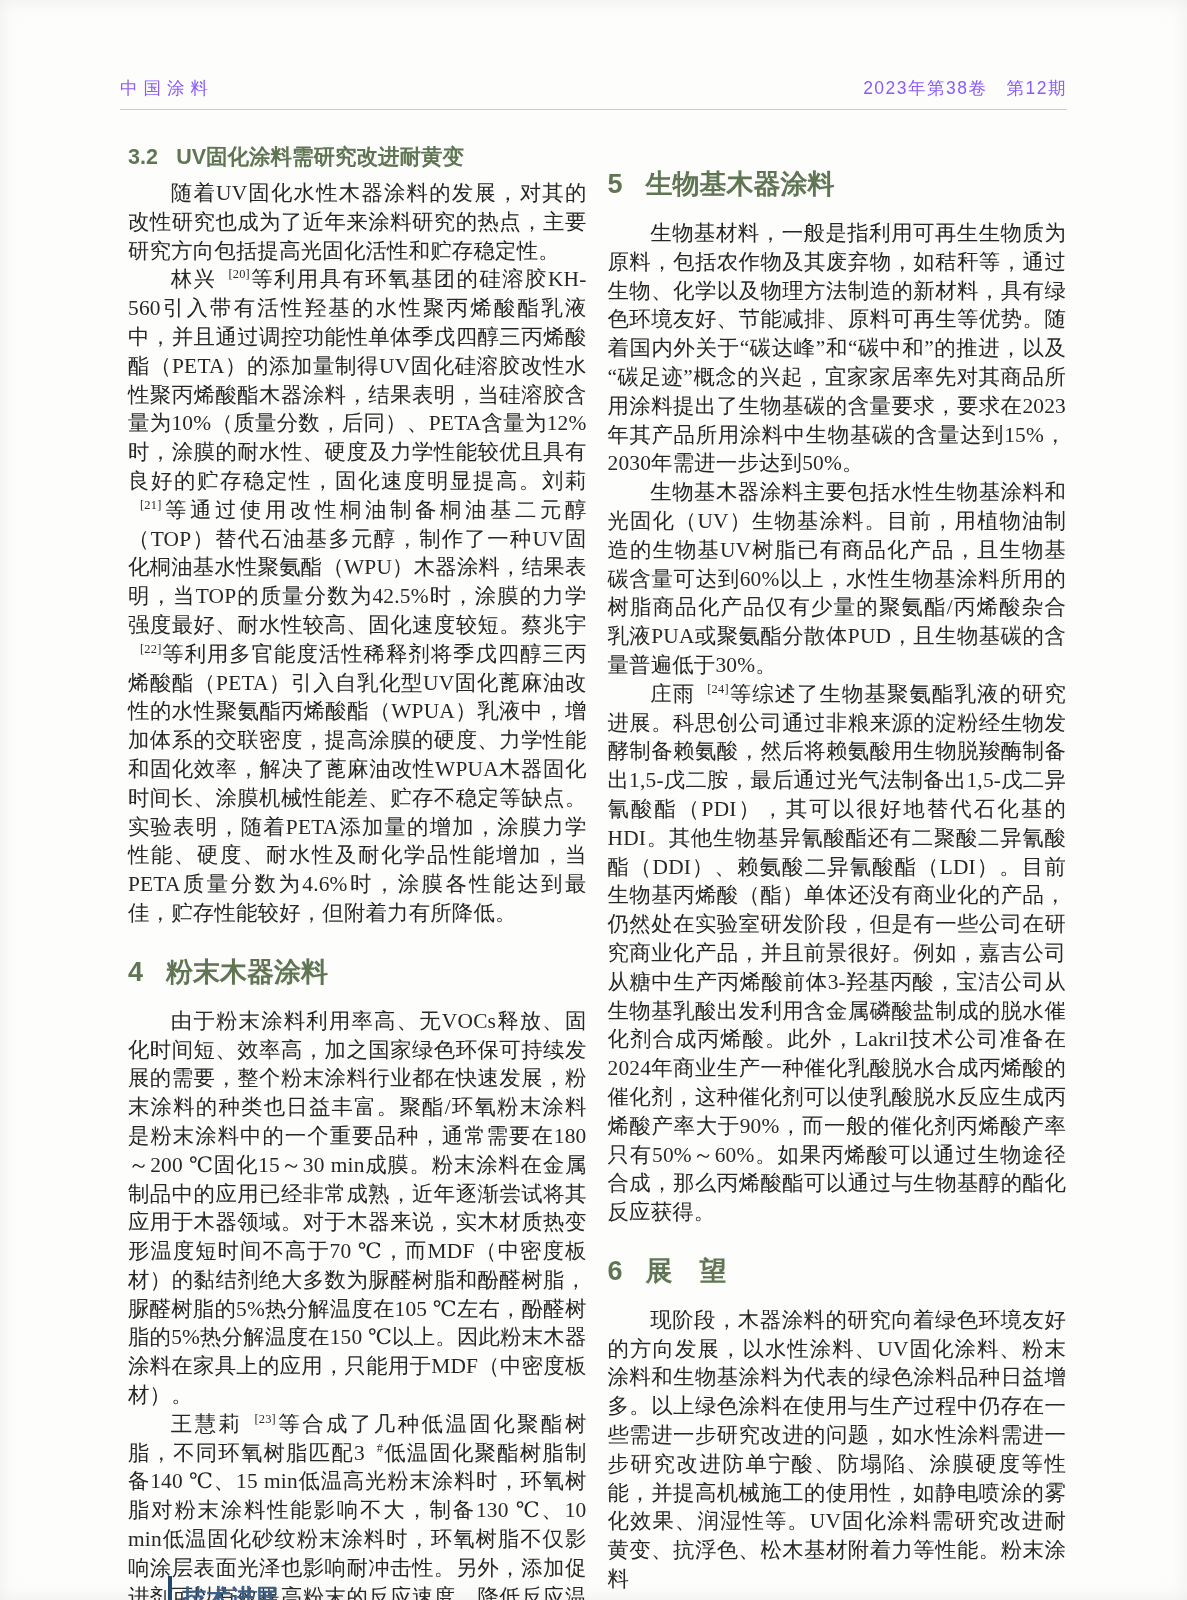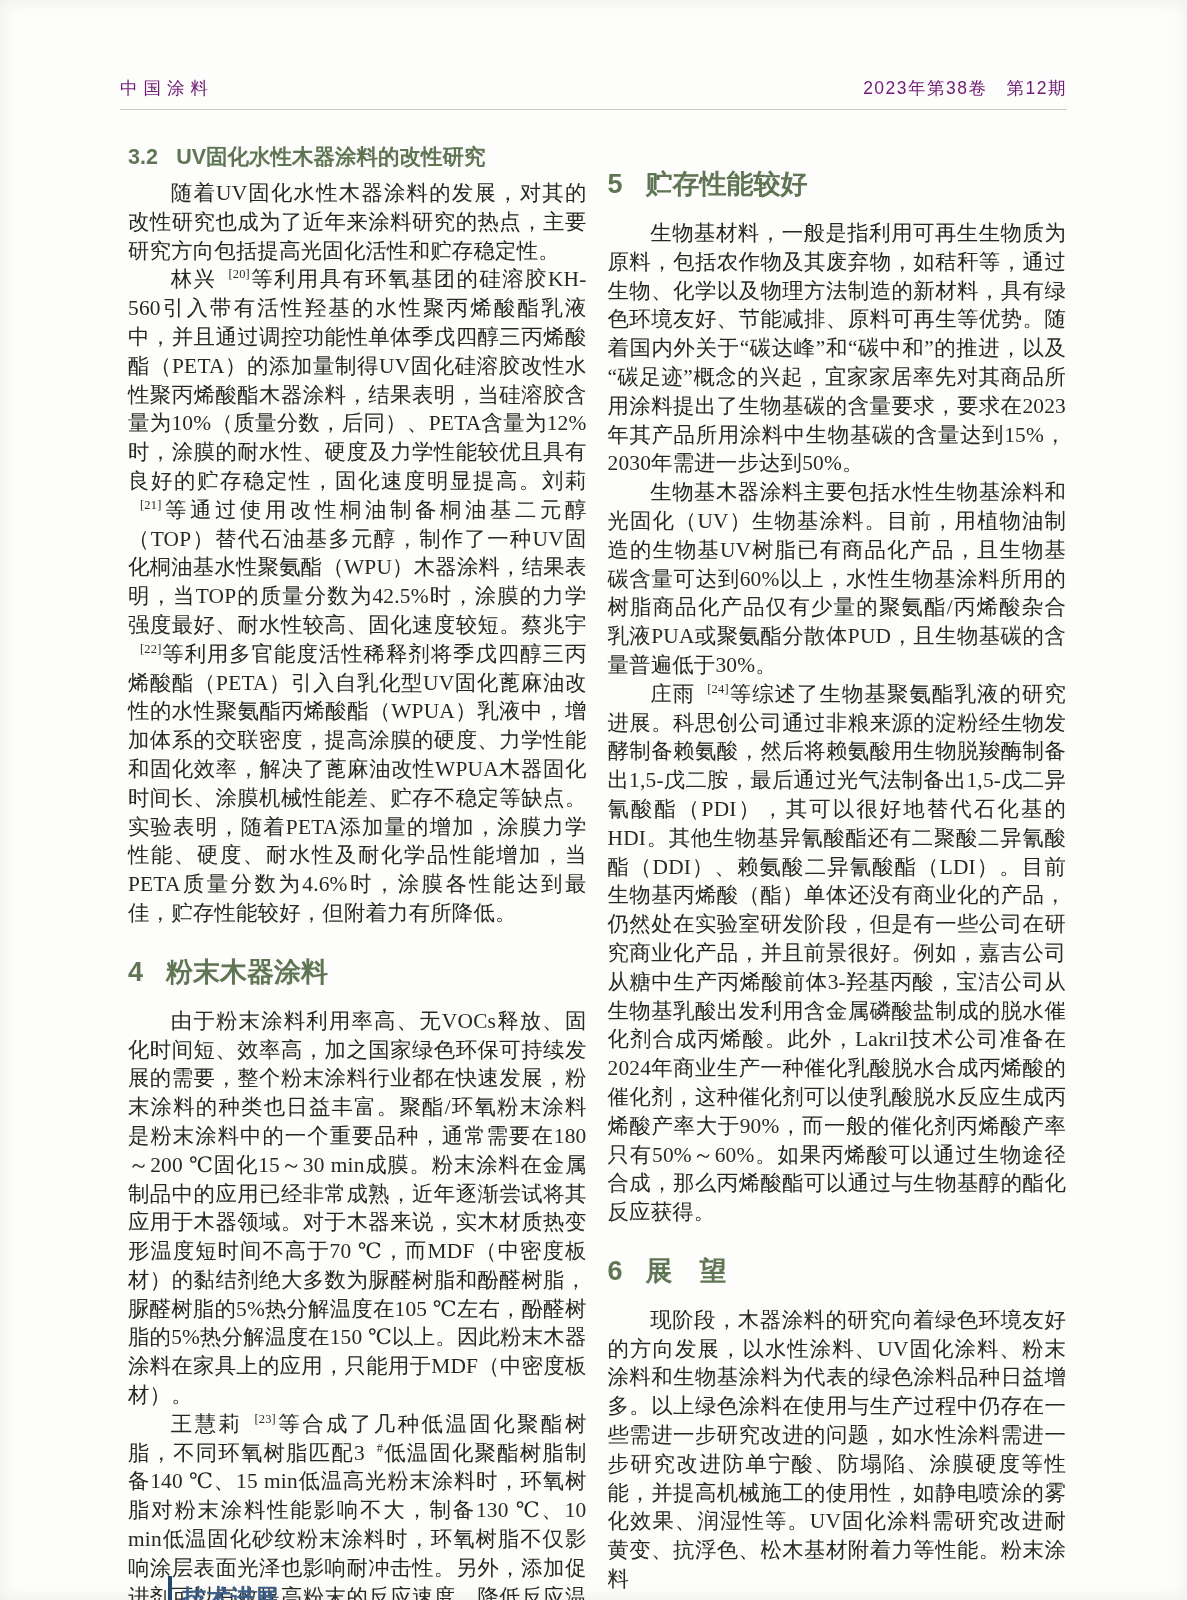--- a/index.html
+++ b/index.html
@@ -14,21 +14,21 @@
     position:absolute;inset:0;pointer-events:none;
     box-shadow:inset 0 0 18px rgba(190,195,188,.25);
   }
   
   .page-header{
     position:absolute;left:120px;right:120px;top:76px;
     display:flex;justify-content:space-between;align-items:flex-end;
     padding-bottom:9px;
     border-bottom:1.5px solid #c7cbca;
     font-family:"Liberation Sans","DejaVu Sans",sans-serif;
-    color:#701a75;font-size:17.5px;
+    color:#8b5cf6;font-size:17.5px;
   }
   .journal-name{letter-spacing:6px;}
   .issue-info{letter-spacing:1.5px;}
   
   .columns{
     position:absolute;left:128px;top:140px;width:938px;
     display:flex;gap:21px;
   }
   .col{width:458.5px;text-align:justify;}
   .col p{
@@ -70,29 +70,29 @@
 
 <div class="page-edge"></div>
 
 <div class="page-header">
   <span class="journal-name">中国涂料</span>
   <span class="issue-info">2023年第38卷　第12期</span>
 </div>
 
 <div class="columns">
   <div class="col" id="col-left">
-      <div class="heading h2"><span class="hnum">3.2</span><span class="htitle">UV固化水性木器涂料的改性研究</span></div>
+      <div class="heading h2"><span class="hnum">3.2</span><span class="htitle">UV固化涂料需研究改进耐黄变</span></div>
       <p>随着UV固化水性木器涂料的发展，对其的改性研究也成为了近年来涂料研究的热点，主要研究方向包括提高光固化活性和贮存稳定性。</p>
       <p>林兴<sup>[20]</sup>等利用具有环氧基团的硅溶胶KH-560引入带有活性羟基的水性聚丙烯酸酯乳液中，并且通过调控功能性单体季戊四醇三丙烯酸酯（PETA）的添加量制得UV固化硅溶胶改性水性聚丙烯酸酯木器涂料，结果表明，当硅溶胶含量为10%（质量分数，后同）、PETA含量为12%时，涂膜的耐水性、硬度及力学性能较优且具有良好的贮存稳定性，固化速度明显提高。刘莉<sup>[21]</sup>等通过使用改性桐油制备桐油基二元醇（TOP）替代石油基多元醇，制作了一种UV固化桐油基水性聚氨酯（WPU）木器涂料，结果表明，当TOP的质量分数为42.5%时，涂膜的力学强度最好、耐水性较高、固化速度较短。蔡兆宇<sup>[22]</sup>等利用多官能度活性稀释剂将季戊四醇三丙烯酸酯（PETA）引入自乳化型UV固化蓖麻油改性的水性聚氨酯丙烯酸酯（WPUA）乳液中，增加体系的交联密度，提高涂膜的硬度、力学性能和固化效率，解决了蓖麻油改性WPUA木器固化时间长、涂膜机械性能差、贮存不稳定等缺点。实验表明，随着PETA添加量的增加，涂膜力学性能、硬度、耐水性及耐化学品性能增加，当PETA质量分数为4.6%时，涂膜各性能达到最佳，贮存性能较好，但附着力有所降低。</p>
       <div class="heading h1"><span class="hnum">4</span><span class="htitle">粉末木器涂料</span></div>
       <p>由于粉末涂料利用率高、无VOCs释放、固化时间短、效率高，加之国家绿色环保可持续发展的需要，整个粉末涂料行业都在快速发展，粉末涂料的种类也日益丰富。聚酯/环氧粉末涂料是粉末涂料中的一个重要品种，通常需要在180～200 ℃固化15～30 min成膜。粉末涂料在金属制品中的应用已经非常成熟，近年逐渐尝试将其应用于木器领域。对于木器来说，实木材质热变形温度短时间不高于70 ℃，而MDF（中密度板材）的黏结剂绝大多数为脲醛树脂和酚醛树脂，脲醛树脂的5%热分解温度在105 ℃左右，酚醛树脂的5%热分解温度在150 ℃以上。因此粉末木器涂料在家具上的应用，只能用于MDF（中密度板材）。</p>
       <p>王慧莉<sup>[23]</sup>等合成了几种低温固化聚酯树脂，不同环氧树脂匹配3<sup>#</sup>低温固化聚酯树脂制备140 ℃、15 min低温高光粉末涂料时，环氧树脂对粉末涂料性能影响不大，制备130 ℃、10 min低温固化砂纹粉末涂料时，环氧树脂不仅影响涂层表面光泽也影响耐冲击性。另外，添加促进剂可以有效提高粉末的反应速度，降低反应温度，但在制备低温固化粉末涂料时还需选择合适的</p>
     </div>
   <div class="col" id="col-right">
-      <div class="heading h1"><span class="hnum">5</span><span class="htitle">贮存性能较好</span></div>
+      <div class="heading h1"><span class="hnum">5</span><span class="htitle">生物基木器涂料</span></div>
       <p>生物基材料，一般是指利用可再生生物质为原料，包括农作物及其废弃物，如秸秆等，通过生物、化学以及物理方法制造的新材料，具有绿色环境友好、节能减排、原料可再生等优势。随着国内外关于“碳达峰”和“碳中和”的推进，以及“碳足迹”概念的兴起，宜家家居率先对其商品所用涂料提出了生物基碳的含量要求，要求在2023年其产品所用涂料中生物基碳的含量达到15%，2030年需进一步达到50%。</p>
       <p>生物基木器涂料主要包括水性生物基涂料和光固化（UV）生物基涂料。目前，用植物油制造的生物基UV树脂已有商品化产品，且生物基碳含量可达到60%以上，水性生物基涂料所用的树脂商品化产品仅有少量的聚氨酯/丙烯酸杂合乳液PUA或聚氨酯分散体PUD，且生物基碳的含量普遍低于30%。</p>
       <p>庄雨<sup>[24]</sup>等综述了生物基聚氨酯乳液的研究进展。科思创公司通过非粮来源的淀粉经生物发酵制备赖氨酸，然后将赖氨酸用生物脱羧酶制备出1,5-戊二胺，最后通过光气法制备出1,5-戊二异氰酸酯（PDI），其可以很好地替代石化基的HDI。其他生物基异氰酸酯还有二聚酸二异氰酸酯（DDI）、赖氨酸二异氰酸酯（LDI）。目前生物基丙烯酸（酯）单体还没有商业化的产品，仍然处在实验室研发阶段，但是有一些公司在研究商业化产品，并且前景很好。例如，嘉吉公司从糖中生产丙烯酸前体3-羟基丙酸，宝洁公司从生物基乳酸出发利用含金属磷酸盐制成的脱水催化剂合成丙烯酸。此外，Lakril技术公司准备在2024年商业生产一种催化乳酸脱水合成丙烯酸的催化剂，这种催化剂可以使乳酸脱水反应生成丙烯酸产率大于90%，而一般的催化剂丙烯酸产率只有50%～60%。如果丙烯酸可以通过生物途径合成，那么丙烯酸酯可以通过与生物基醇的酯化反应获得。</p>
       <div class="heading h1"><span class="hnum">6</span><span class="htitle">展　望</span></div>
       <p>现阶段，木器涂料的研究向着绿色环境友好的方向发展，以水性涂料、UV固化涂料、粉末涂料和生物基涂料为代表的绿色涂料品种日益增多。以上绿色涂料在使用与生产过程中仍存在一些需进一步研究改进的问题，如水性涂料需进一步研究改进防单宁酸、防塌陷、涂膜硬度等性能，并提高机械施工的使用性，如静电喷涂的雾化效果、润湿性等。UV固化涂料需研究改进耐黄变、抗浮色、松木基材附着力等性能。粉末涂料</p>
     </div>
 </div>
 
 <div class="page-footer">
   <span class="page-number">28</span>

